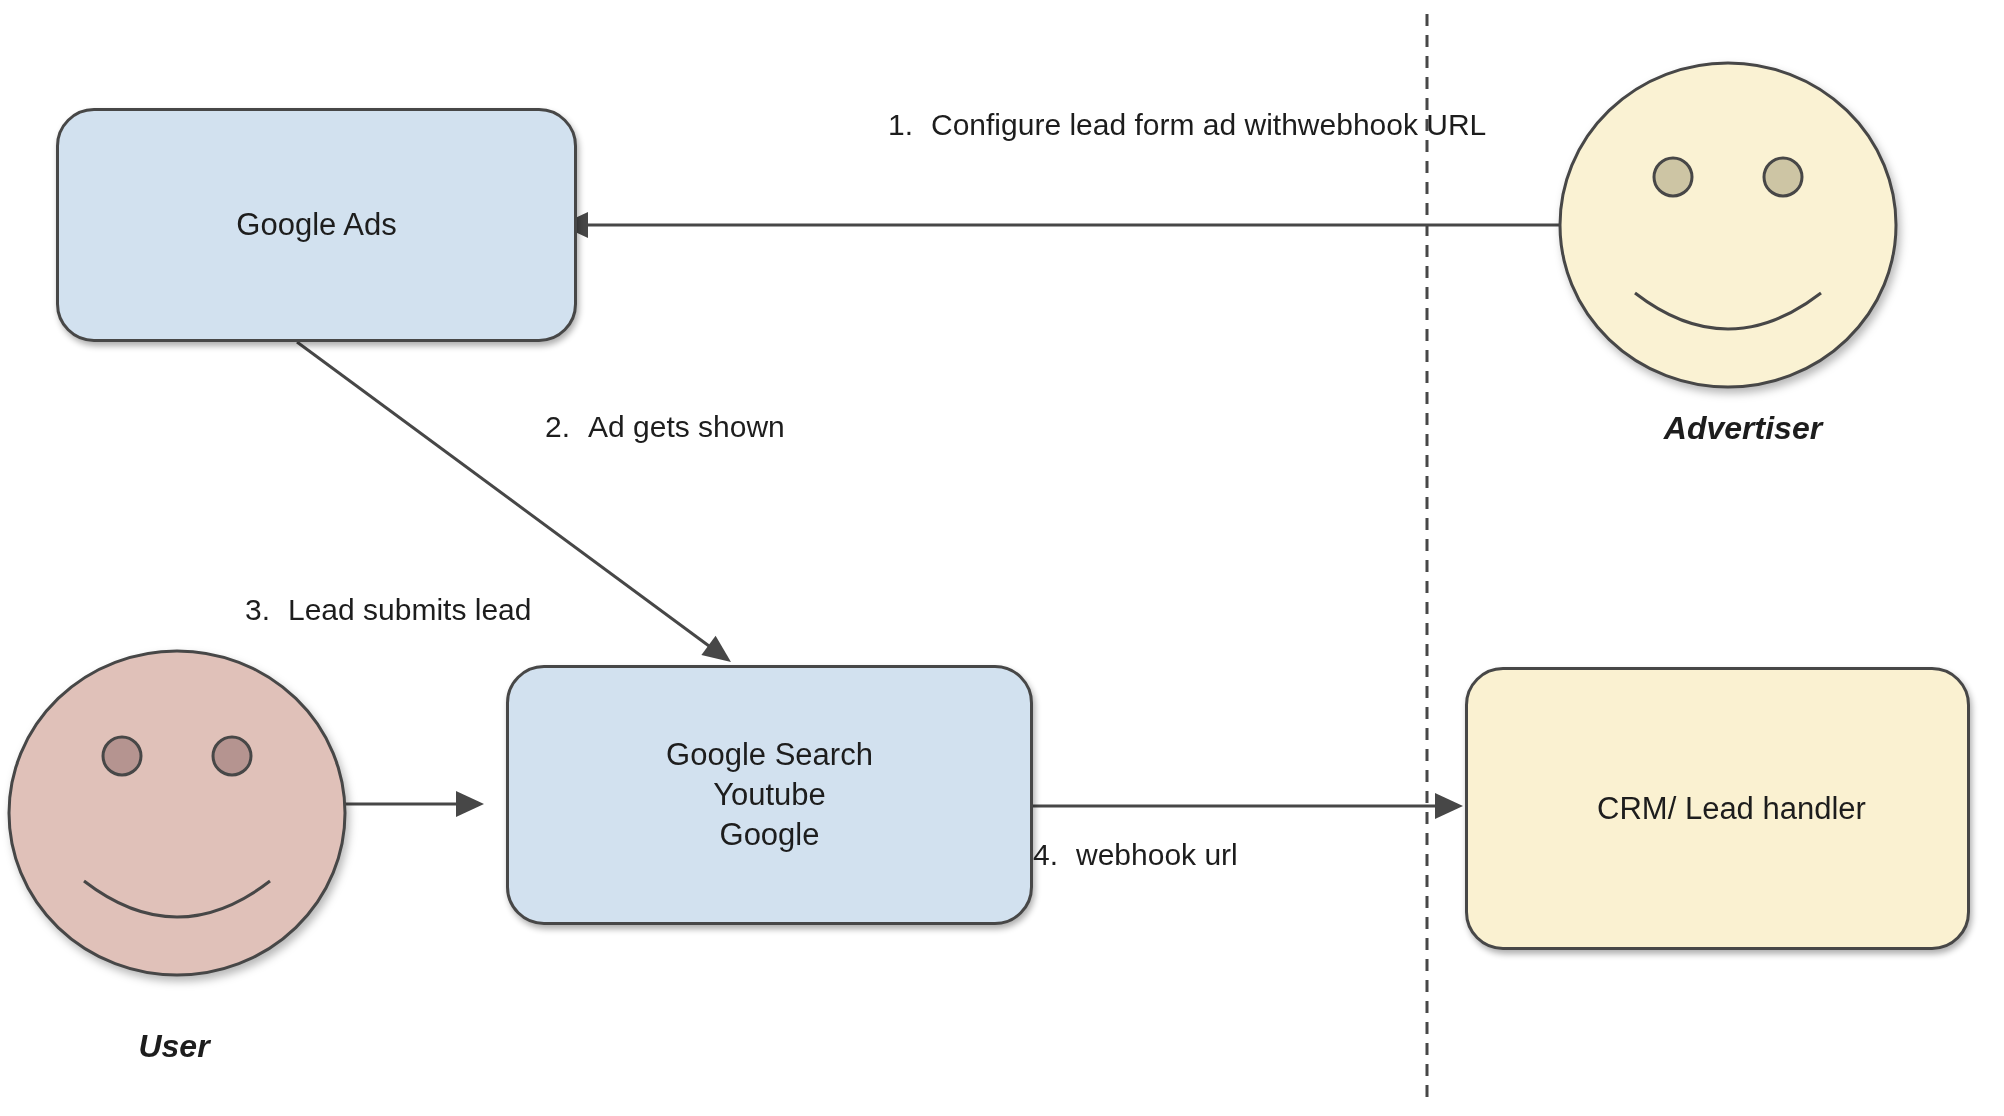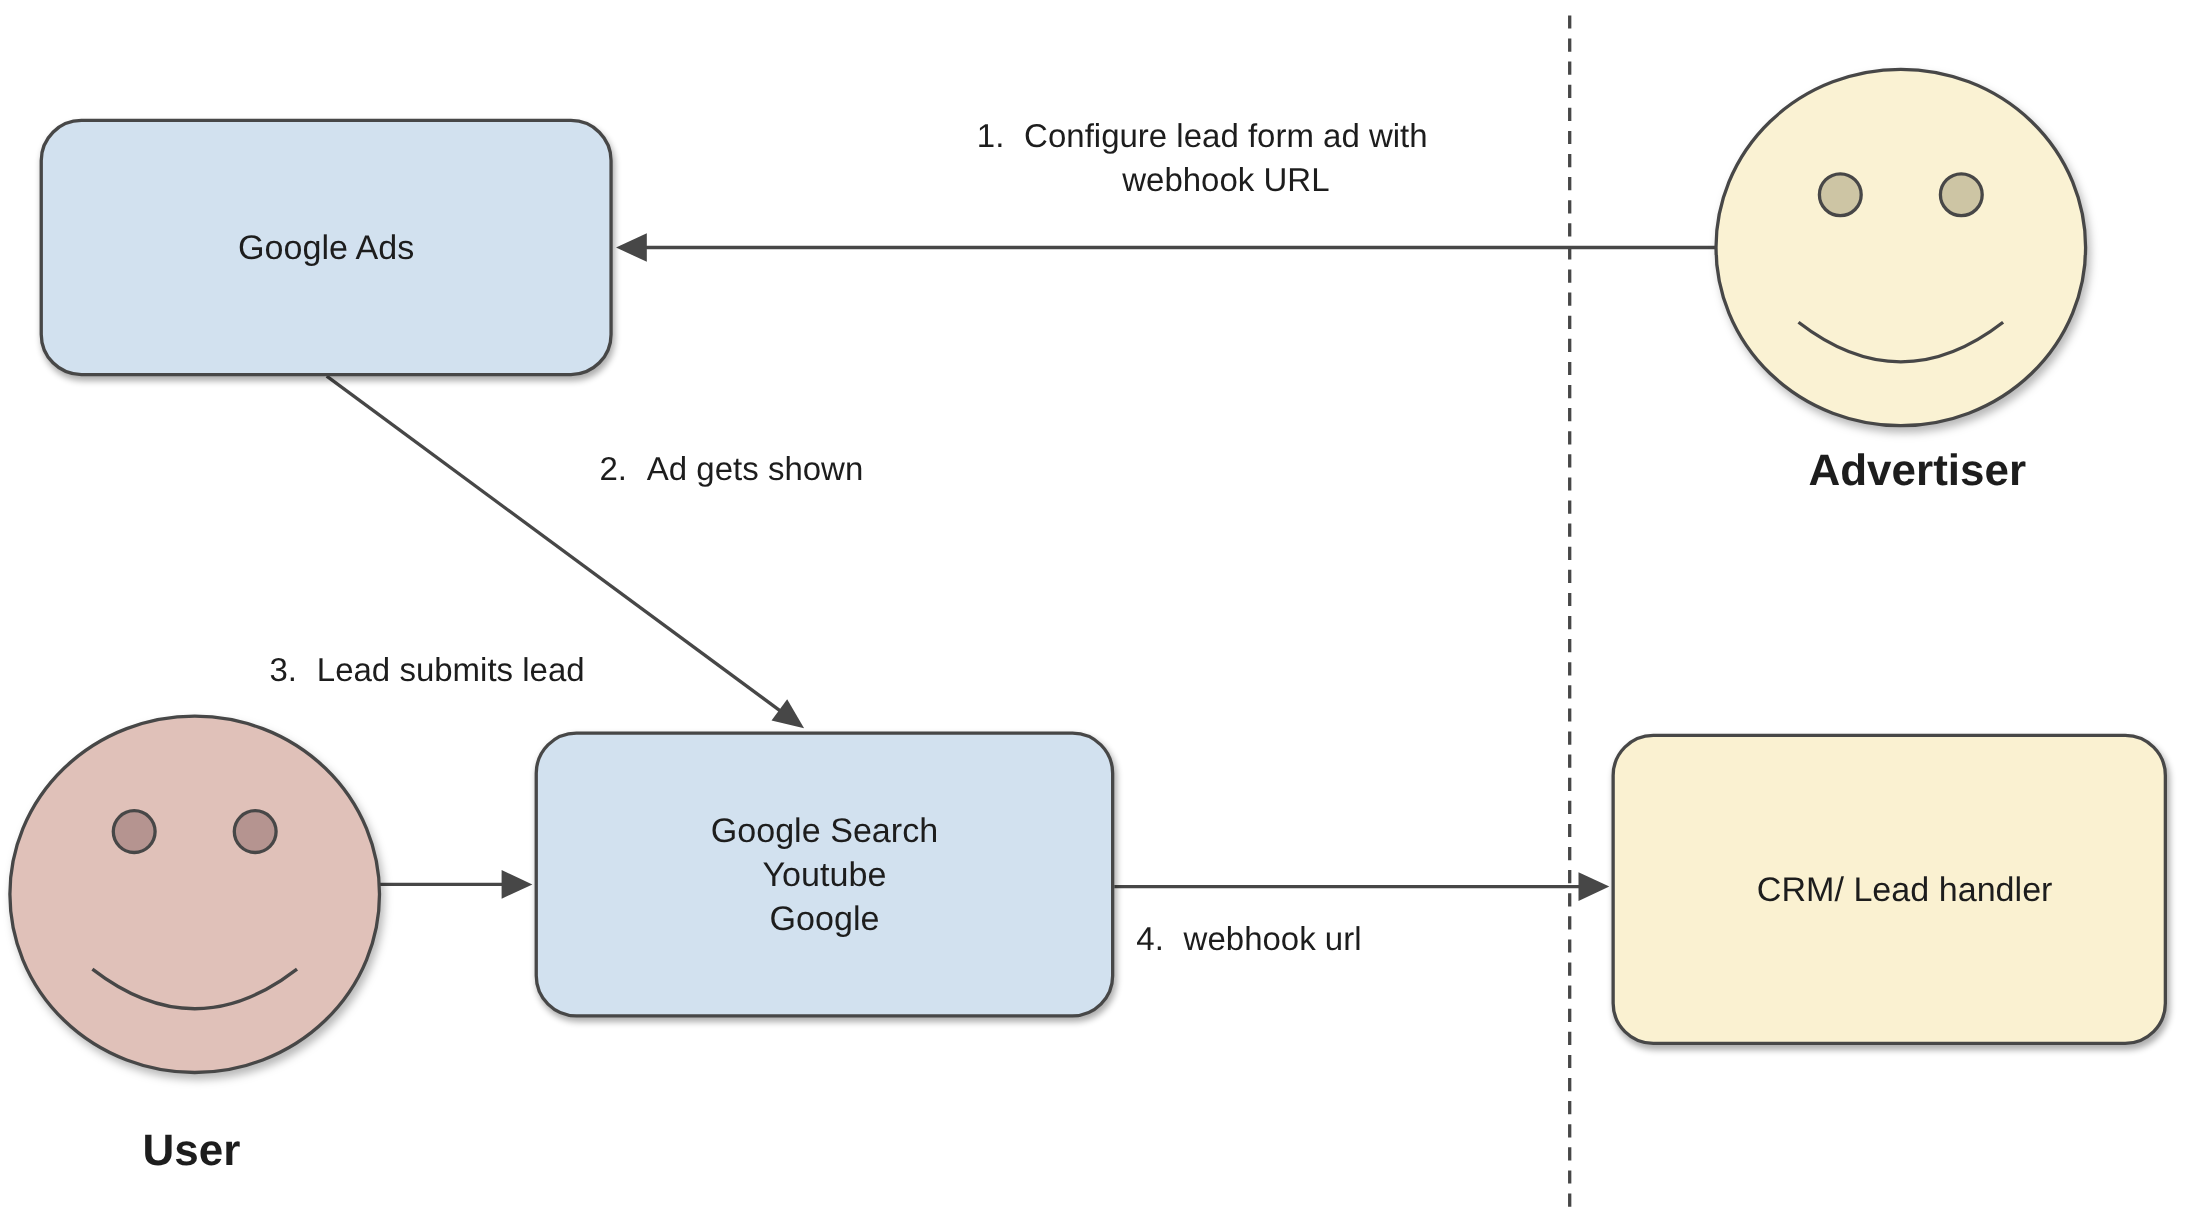--- a/index.html
+++ b/index.html
@@ -34,40 +34,41 @@
     border-radius:38px;
     display:flex;
     flex-direction:column;
     align-items:center;
     justify-content:center;
     text-align:center;
     font-size:31px;
     line-height:40px;
     box-shadow:2px 4px 6px rgba(0,0,0,0.32);
   }
-  .node.blue{background:var(--node-blue);}
+  .node.blue{background:var(--node-blue);margin-left:20px;}
   .node.yellow{background:var(--node-yellow);}
 
   .step{
     position:absolute;
     display:flex;
     font-size:30px;
     line-height:40px;
     white-space:nowrap;
   }
   .step .step-num{flex:0 0 43px;}
-  .step .step-lines{display:flex;flex-direction:column;align-items:center;}
+  .step .step-lines{display:flex;flex-direction:row;}
 
   .actor-name{
     position:absolute;
     transform:translateX(-50%);
-    font-size:40px;
+    font-size:32px;
     font-weight:700;
     line-height:44px;
     white-space:nowrap;
+    font-style:italic;
   }
 </style>
 </head>
 <body>
 
 <div class="canvas">
 
   <svg class="layer" width="2004" height="1116" viewBox="0 0 2004 1116">
 
     <line class="stroke" x1="1427" y1="14" x2="1427" y2="1100" stroke-dasharray="12 9" fill="none"></line>

